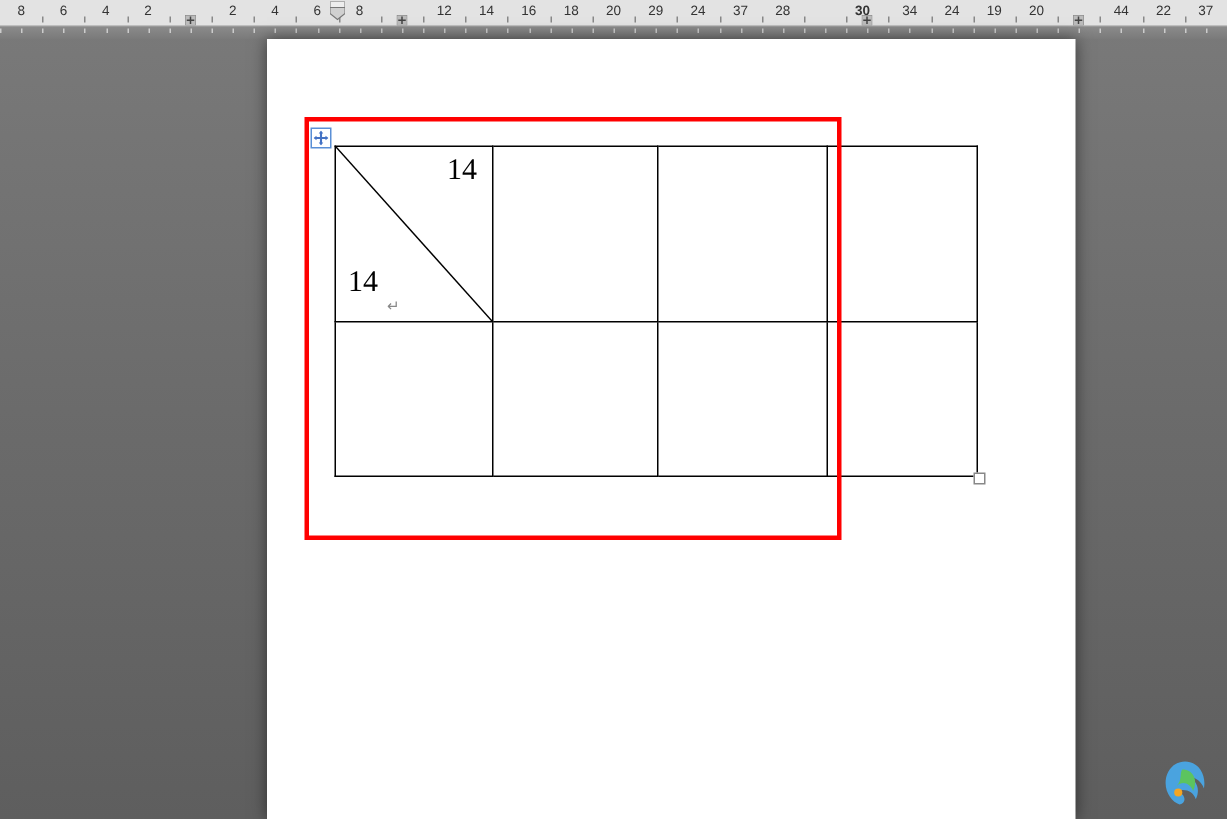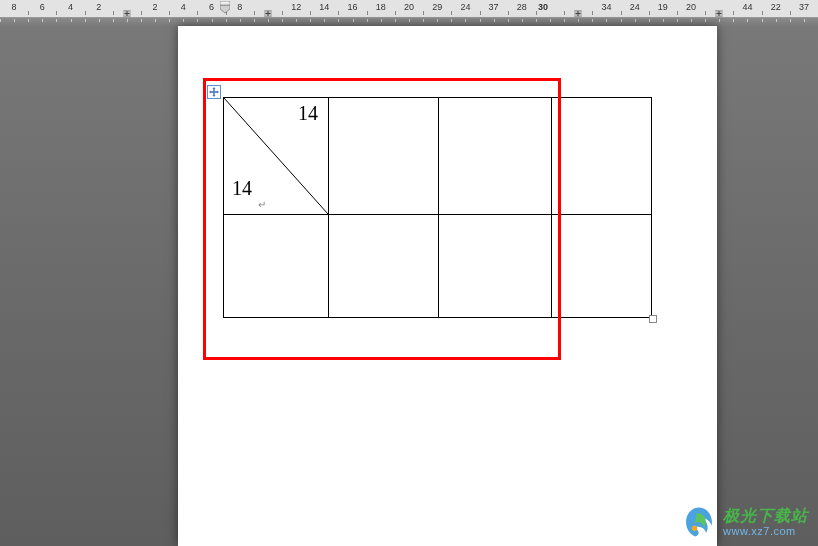--- a/index.html
+++ b/index.html
@@ -156,21 +156,21 @@
       <span class="tick-label" style="left: 409px;">20</span>
       <span class="tick-small" style="left: 423.103px;"></span>
       <span class="tick-label" style="left: 437.207px;">29</span>
       <span class="tick-small" style="left: 451.31px;"></span>
       <span class="tick-label" style="left: 465.414px;">24</span>
       <span class="tick-small" style="left: 479.517px;"></span>
       <span class="tick-label" style="left: 493.621px;">37</span>
       <span class="tick-small" style="left: 507.724px;"></span>
       <span class="tick-label" style="left: 521.828px;">28</span>
       <span class="tick-small" style="left: 535.931px;"></span>
-      <span class="tick-label" style="left: 543px; font-weight: bold;">30</span>
+      <span class="tick-label" style="left: 575px; font-weight: bold;">30</span>
       <span class="tick-small" style="left: 564.138px;"></span>
       <span class="tick-small" style="left: 592.345px;"></span>
       <span class="tick-label" style="left: 606.448px;">34</span>
       <span class="tick-small" style="left: 620.552px;"></span>
       <span class="tick-label" style="left: 634.655px;">24</span>
       <span class="tick-small" style="left: 648.759px;"></span>
       <span class="tick-label" style="left: 662.862px;">19</span>
       <span class="tick-small" style="left: 676.966px;"></span>
       <span class="tick-label" style="left: 691.069px;">20</span>
       <span class="tick-small" style="left: 705.172px;"></span>
@@ -312,17 +312,13 @@
 </div>
 
 <div class="highlight-rect"></div>
 
 <div class="watermark">
   <svg class="wm-logo" viewBox="0 0 40 40">
     <path d="M20 4 C30 4 36 14 34 24 C32 18 26 14 20 16 C28 16 32 24 28 32 C26 26 20 24 14 26 C20 28 22 34 16 36 C10 34 4 26 6 16 C8 8 14 4 20 4 Z" fill="#4aa3df"></path>
     <path d="M18 10 C26 10 30 18 26 26 C24 20 18 18 14 22 C18 18 16 12 18 10 Z" fill="#5cc45f"></path>
     <circle cx="15" cy="27" r="3" fill="#f5a623"></circle>
   </svg>
-  <div class="wm-text">
-    <div class="line1">极光下载站</div>
-    <div class="line2">www.xz7.com</div>
-  </div>
 </div>
 
 </body></html>

